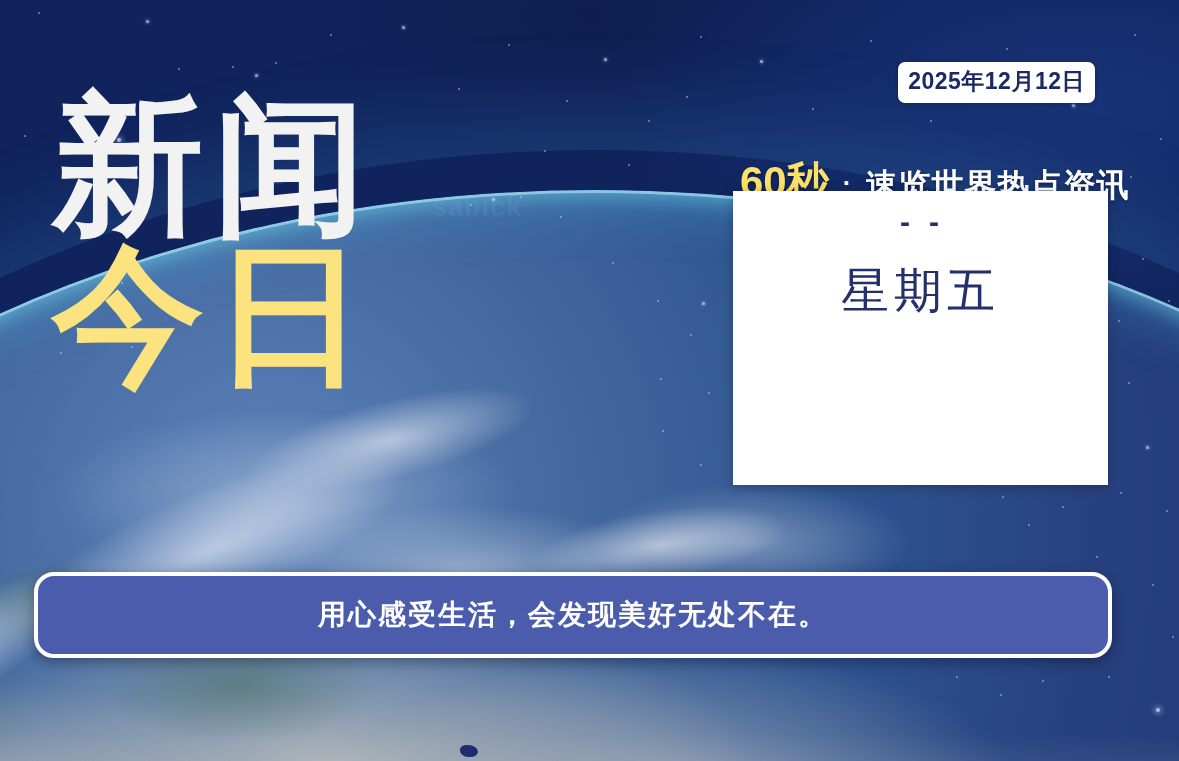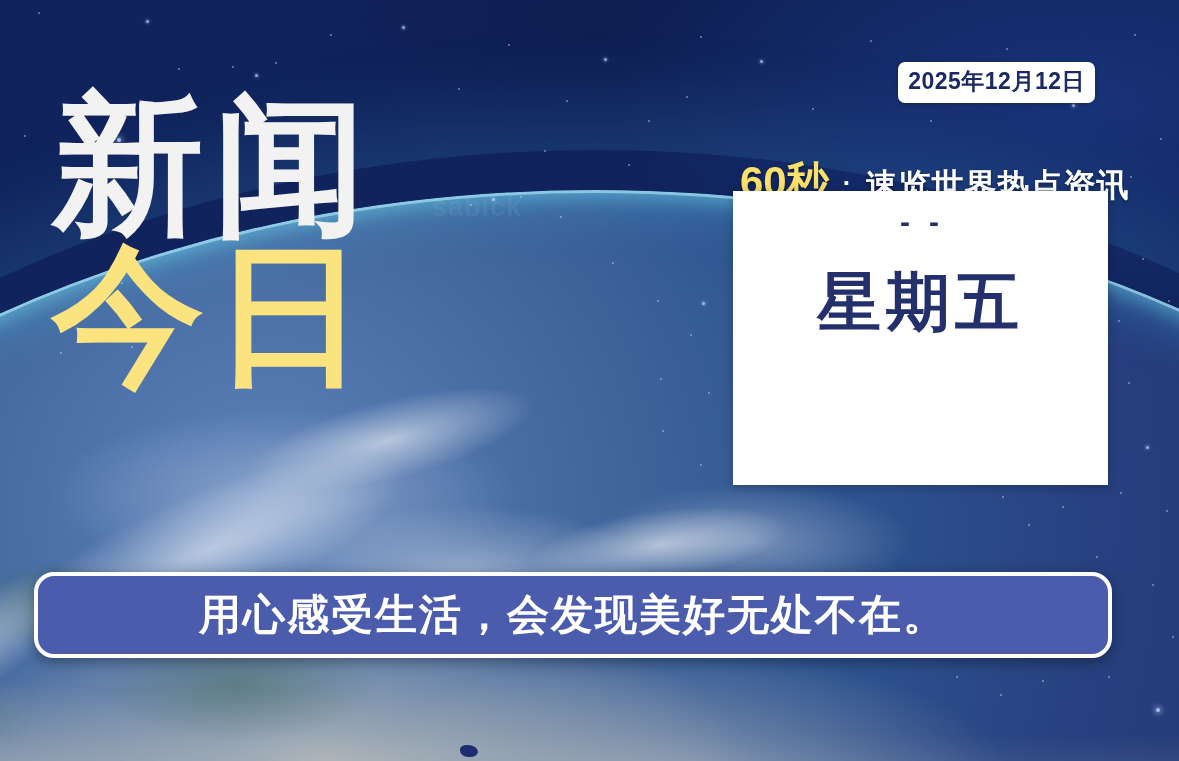--- a/index.html
+++ b/index.html
@@ -161,38 +161,38 @@
     box-shadow:0 2px 10px rgba(0,0,0,.25);
   }
   .card-issue {
     color:#24306c; font-weight:700; font-size:30px;
     letter-spacing:2px; white-space:nowrap;
     display:flex; align-items:center; gap:17px;
   }
   .card-issue .dash { font-weight:700; font-size:30px; }
   .card-week {
     margin-top:20px;
-    color:#24306c; font-weight:700; font-size:64px; letter-spacing:5px;
+    color:#24306c; font-weight:400; font-size:48px; letter-spacing:5px;
   }
   .card-lunar {
     margin-top:20px;
     color:#24306c; font-weight:700; font-size:54px; letter-spacing:7px;
   }
 
   
   .banner {
     position:absolute; left:34px; top:572px; width:1078px; height:86px;
     background:#4c5cad;
     border:4px solid #ffffff;
     border-radius:20px;
     display:flex; align-items:center; justify-content:center;
     box-shadow:0 4px 14px rgba(0,0,0,.35);
   }
   .banner-text {
-    color:#ffffff; font-weight:700; font-size:42px; letter-spacing:2px;
+    color:#ffffff; font-weight:700; font-size:28px; letter-spacing:2px;
     white-space:nowrap;
   }
 </style>
 </head>
 <body>
 
 <div id="stage">
 
   <div class="space"></div>
   <div class="space2"></div>

